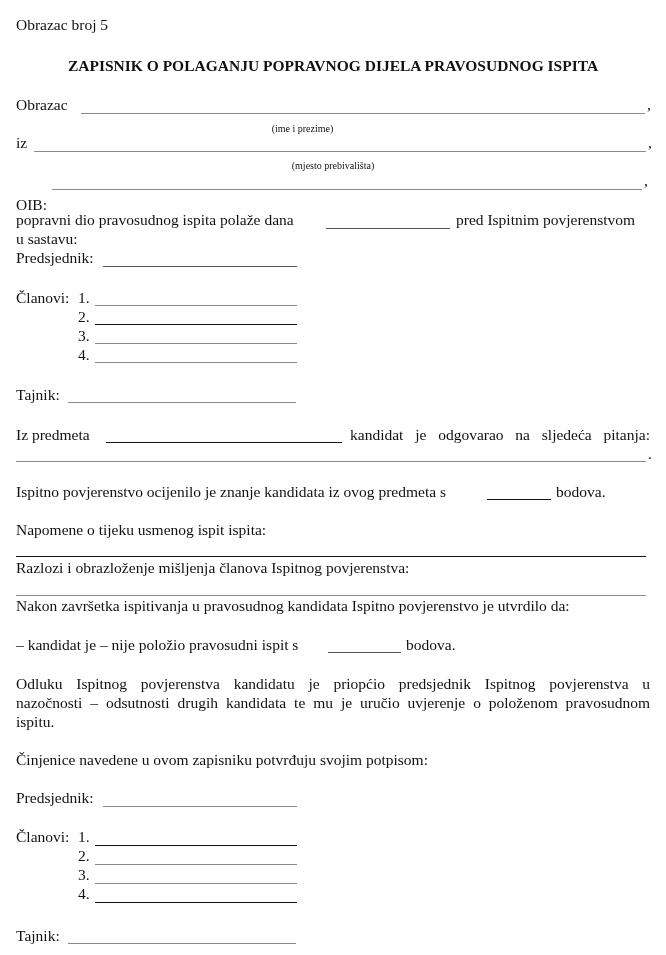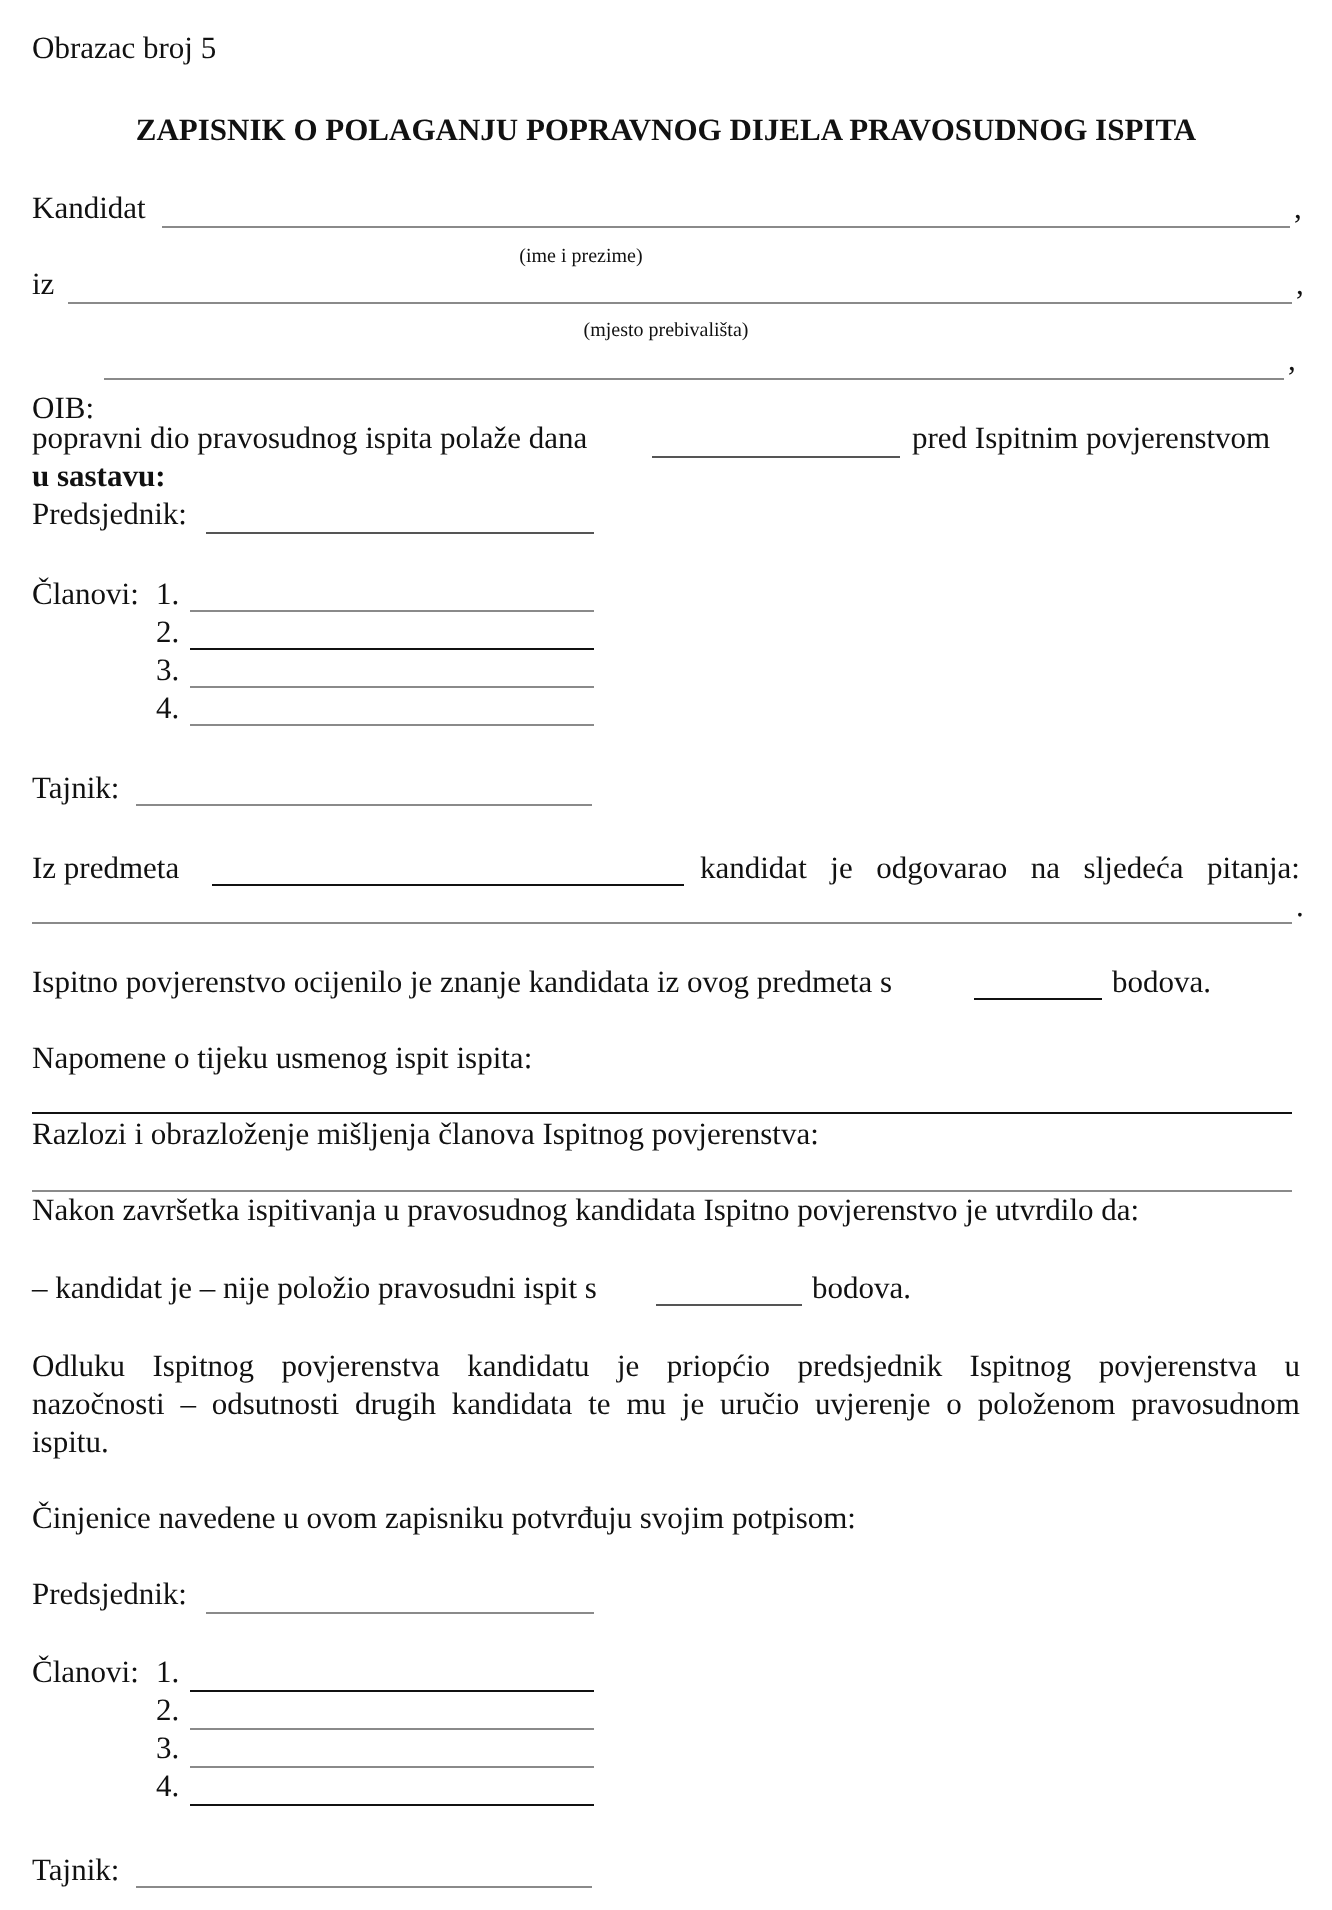--- a/index.html
+++ b/index.html
@@ -15,38 +15,38 @@
   .small { font-size: 10px; }
   .title { font-weight: bold; font-size: 15.5px; }
   .just { text-align: justify; text-align-last: justify; }
 </style>
 </head>
 <body>
 
 <div class="abs" style="left:16px; top:16px;">Obrazac broj 5</div>
 <div class="abs title" style="left:0; width:666px; text-align:center; top:57px;">ZAPISNIK O POLAGANJU POPRAVNOG DIJELA PRAVOSUDNOG ISPITA</div>
 
-<div class="abs" style="left:16px; top:96px;">Kandidat</div>
+<div class="abs" style="left:16px; top:96px;">Obrazac</div>
 <div class="line gray" style="left:81px; width:564px; top:113px;"></div>
 <div class="abs" style="left:647px; top:96px;">,</div>
-<div class="abs small" style="left:0; width:581px; text-align:center; top:123px;">(ime i prezime)</div>
+<div class="abs small" style="left:12px; width:581px; text-align:center; top:123px;">(ime i prezime)</div>
 
 <div class="abs" style="left:16px; top:134px;">iz</div>
 <div class="line gray" style="left:34px; width:612px; top:151px;"></div>
 <div class="abs" style="left:648px; top:134px;">,</div>
 <div class="abs small" style="left:0; width:666px; text-align:center; top:160px;">(mjesto prebivališta)</div>
 
 <div class="abs" style="left:16px; top:172px;margin-top:24px;">OIB:</div>
 <div class="line gray" style="left:52px; width:590px; top:189px;"></div>
 <div class="abs" style="left:644px; top:172px;">,</div>
 
 <div class="abs" style="left:16px; top:211px;">popravni dio pravosudnog ispita polaže dana</div>
 <div class="line" style="left:326px; width:124px; top:228px;"></div>
 <div class="abs" style="left:456px; top:211px;">pred Ispitnim povjerenstvom</div>
-<div class="abs" style="left:16px; top:230px;font-weight:bold;">u sastavu:</div>
+<div class="abs" style="left:16px; top:230px;">u sastavu:</div>
 
 <div class="abs" style="left:16px; top:249px;">Predsjednik:</div>
 <div class="line" style="left:103px; width:194px; top:266px;"></div>
 
 <div class="abs" style="left:16px; top:289px;">Članovi:</div>
 <div class="abs" style="left:78px; top:289px;">1.</div>
 <div class="line gray" style="left:95px; width:202px; top:305px;"></div>
 <div class="abs" style="left:78px; top:308px;">2.</div>
 <div class="line dark" style="left:95px; width:202px; top:324px;"></div>
 <div class="abs" style="left:78px; top:327px;">3.</div>

